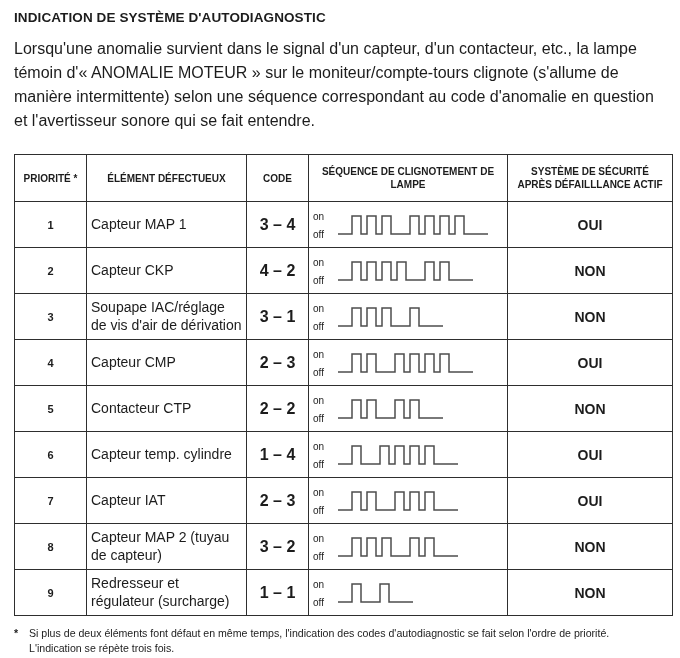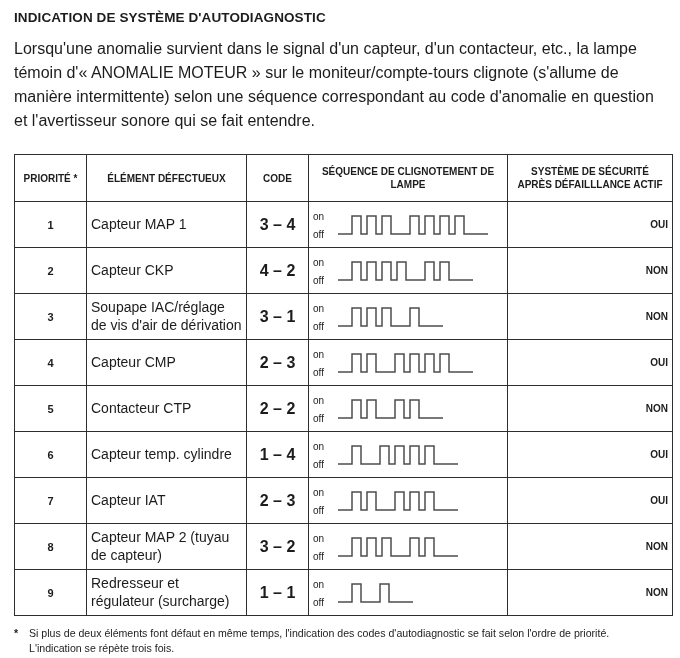--- a/index.html
+++ b/index.html
@@ -62,23 +62,23 @@
     padding-right: 6px;
   }
   td.c-code {
     text-align: center;
     font-weight: 700;
     font-size: 16px;
     white-space: nowrap;
   }
   td.c-wave { padding: 1px 2px 1px 7px; }
   td.c-safety {
-    text-align: right;
-    font-weight: 700;
-    font-size: 10px;
+    text-align: center;
+    font-weight: 700;
+    font-size: 14px;
   }
   .wave-svg { display: block; }
   .footnote {
     display: flex;
     margin-top: 10px;
     font-size: 10.6px;
     line-height: 1.45;
   }
   .footnote .marker {
     width: 15px;

